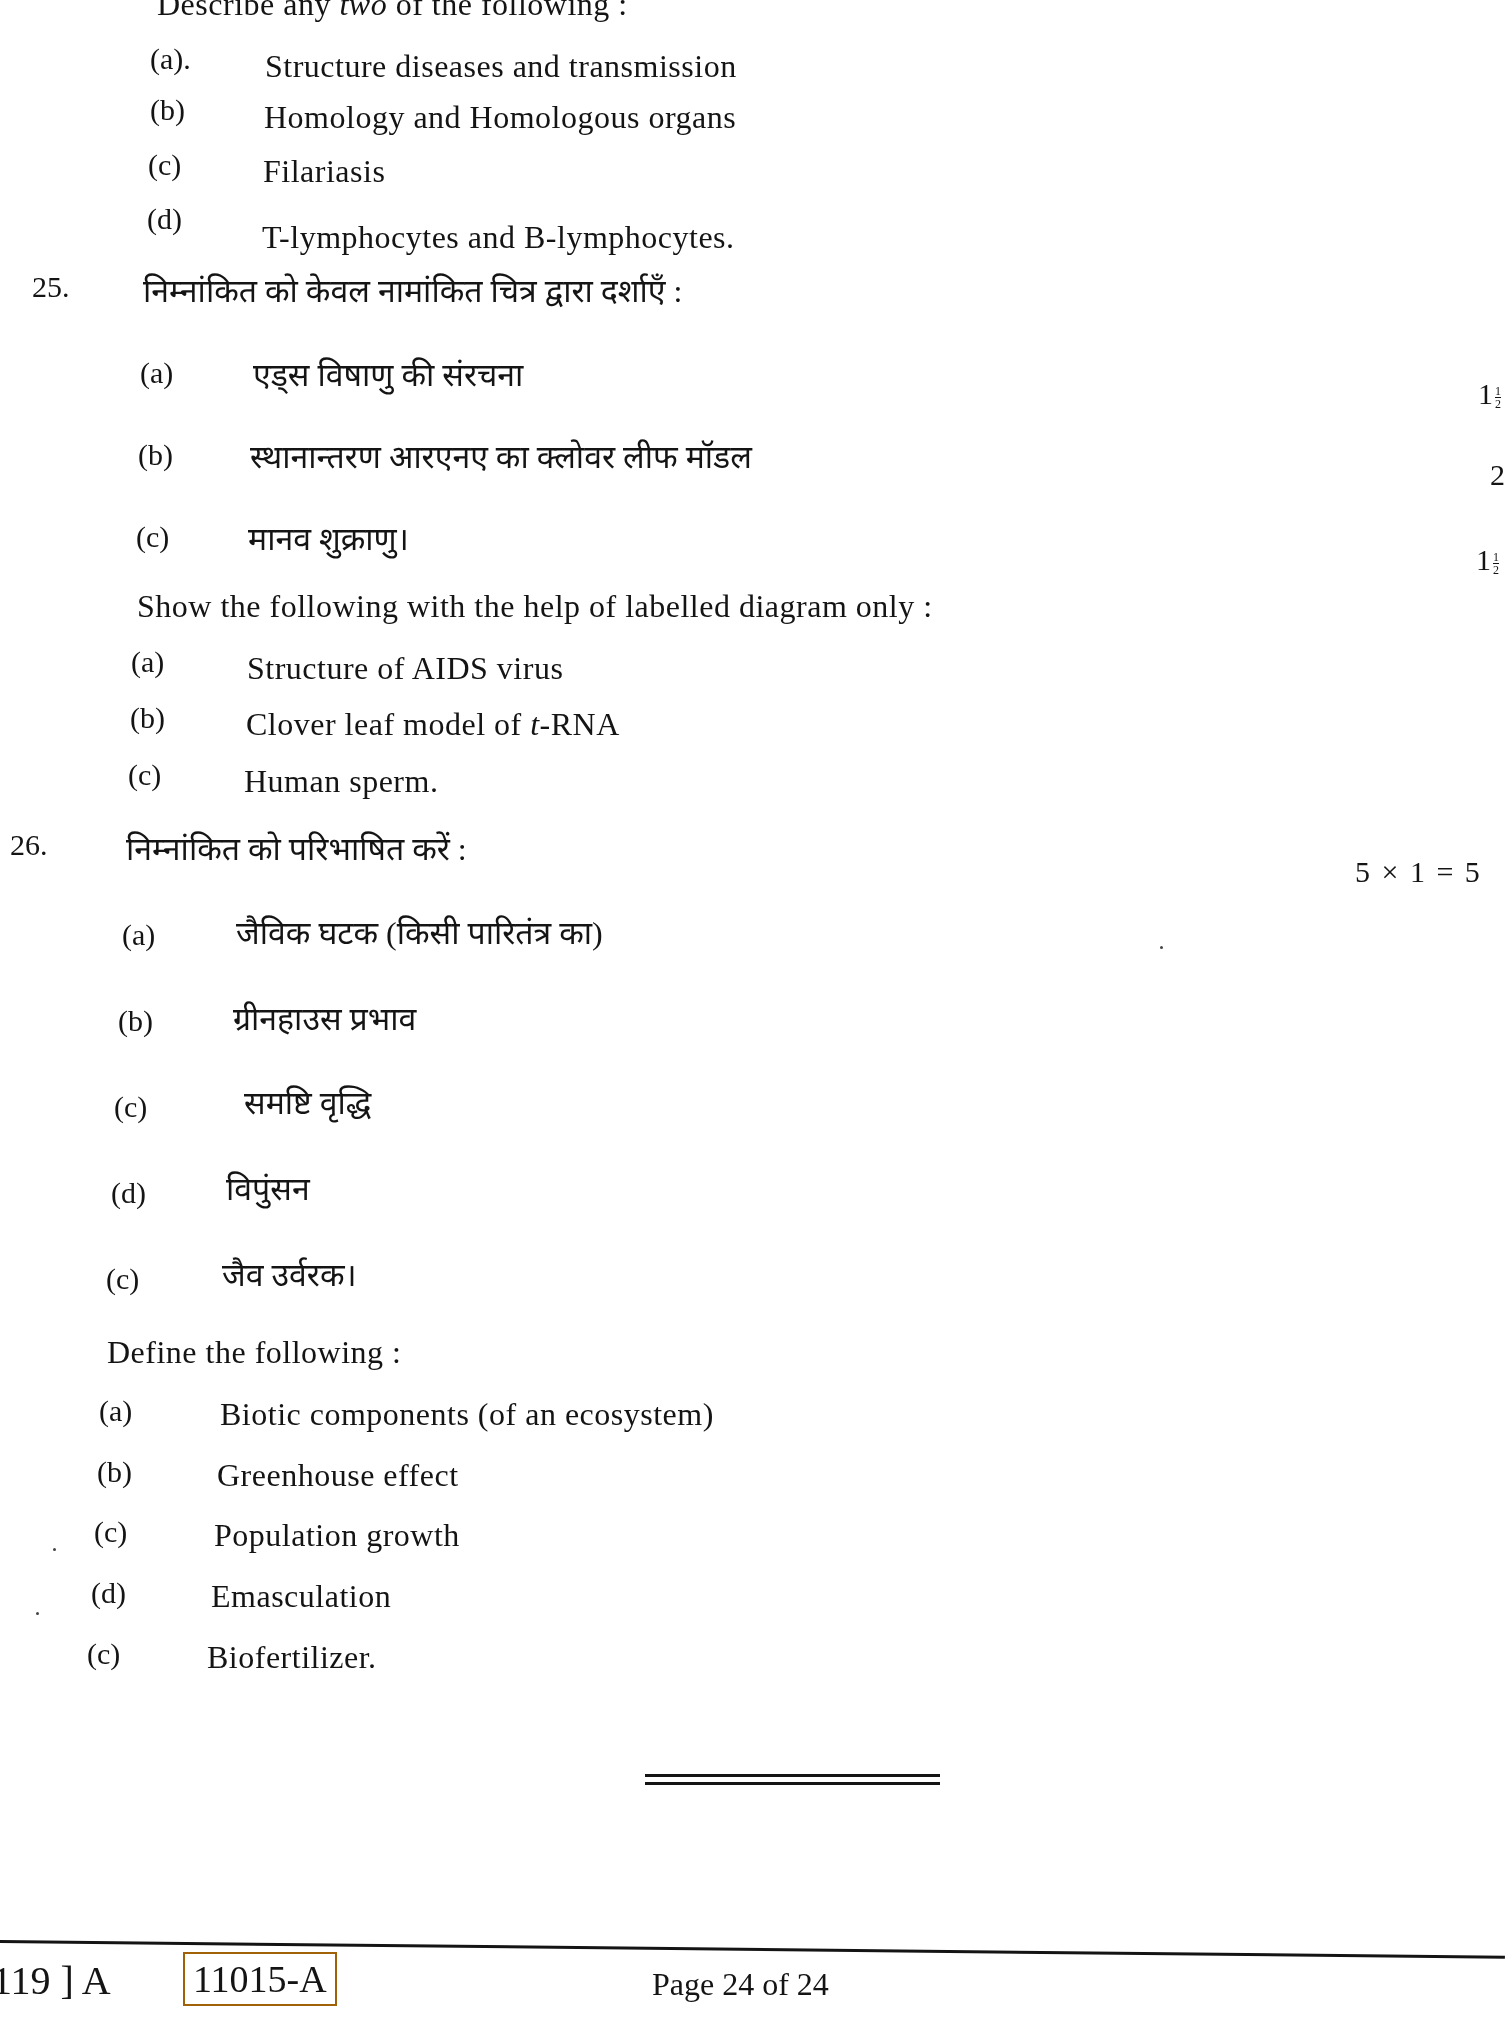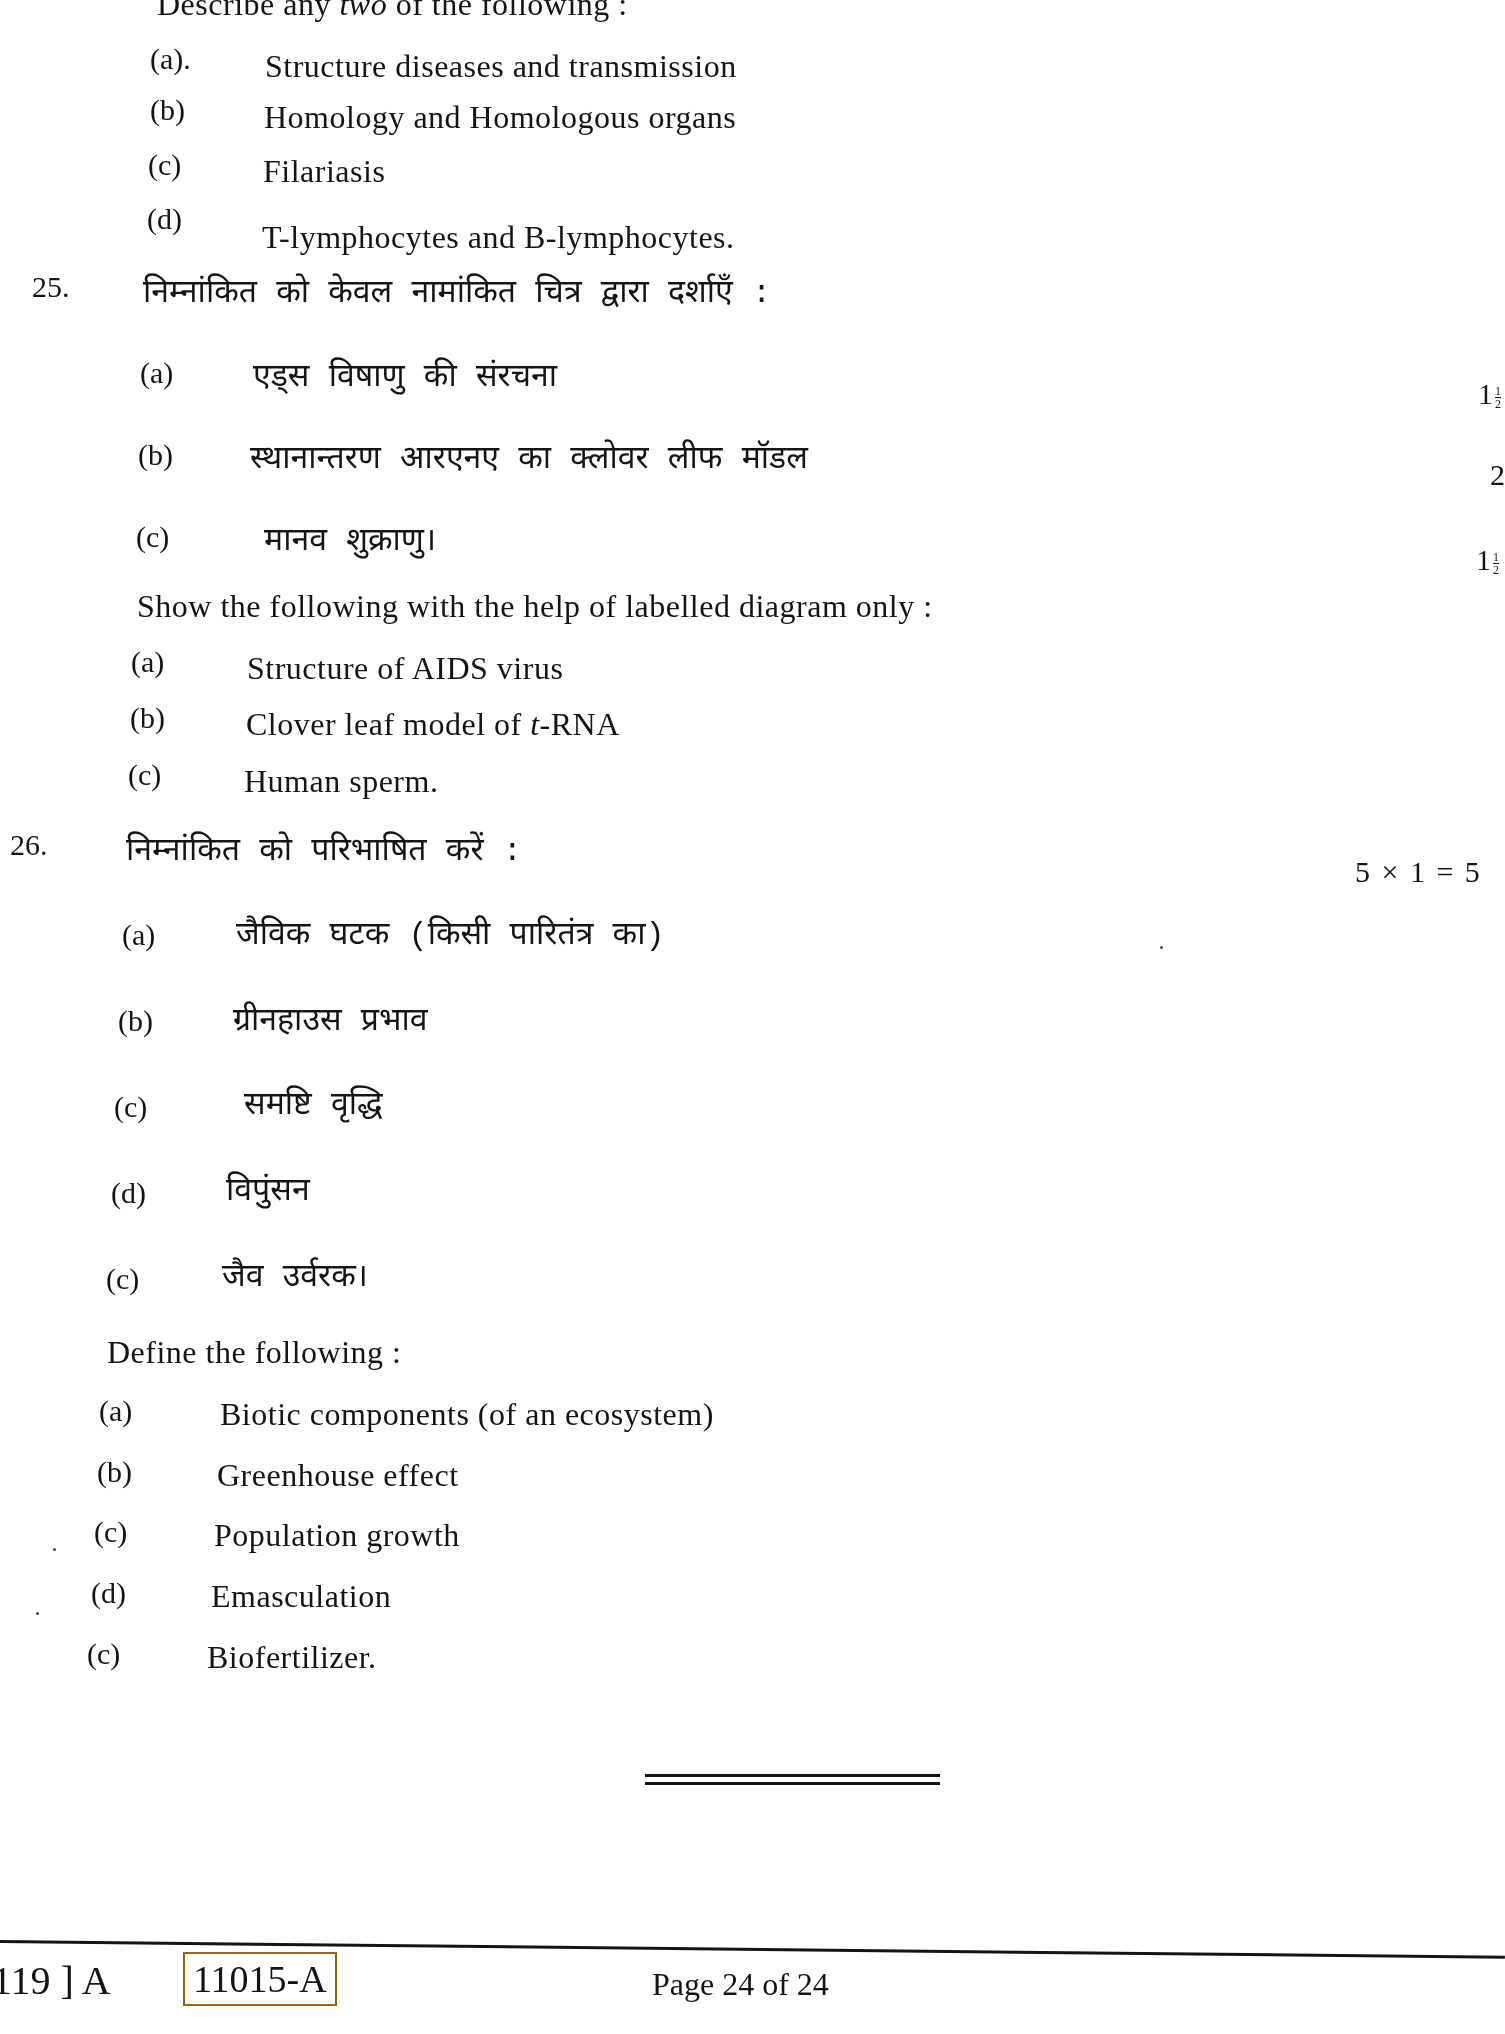--- a/index.html
+++ b/index.html
@@ -10,21 +10,21 @@
     body {
       width: 1505px;
       height: 2034px;
       position: relative;
       overflow: hidden;
       color: #141414;
       font-family: "Liberation Serif", "DejaVu Serif", serif;
     }
     .abs { position: absolute; white-space: nowrap; }
     .en { font-family: "Liberation Serif", "DejaVu Serif", serif; font-size: 32px; letter-spacing: 0.5px; }
-    .hi { font-family: Liberation Mono, monospace; font-size: 32px; }
+    .hi { font-family: Liberation Serif, serif; font-size: 32px; }
     .lbl { font-family: "Liberation Serif", "DejaVu Serif", serif; font-size: 30px; }
     .qno { font-family: "Liberation Serif", "DejaVu Serif", serif; font-size: 30px; }
     .marks { font-family: "Liberation Serif", "DejaVu Serif", serif; font-size: 30px; }
     .frac {
       display: inline-block;
       vertical-align: middle;
       font-size: 12px;
       line-height: 12px;
       text-align: center;
       margin-left: 2px;
@@ -84,21 +84,21 @@
 <div class="abs hi" style="left:253px; top:352px;">एड्स विषाणु की संरचना</div>
 <div class="abs marks" style="left:1478px; top:377px;">
   <span>1</span><span class="frac"><span class="num">1</span><span>2</span></span>
 </div>
 
 <div class="abs lbl" style="left:138px; top:438px;">(b)</div>
 <div class="abs hi" style="left:250px; top:434px;">स्थानान्तरण आरएनए का क्लोवर लीफ मॉडल</div>
 <div class="abs marks" style="left:1490px; top:458px;">2</div>
 
 <div class="abs lbl" style="left:136px; top:520px;">(c)</div>
-<div class="abs hi" style="left:248px; top:516px;margin-left:16px;">मानव शुक्राणु।</div>
+<div class="abs hi" style="left:248px; top:516px;">मानव शुक्राणु।</div>
 <div class="abs marks" style="left:1476px; top:543px;">
   <span>1</span><span class="frac"><span class="num">1</span><span>2</span></span>
 </div>
 
 <div class="abs en" style="left:137px; top:588px;">Show the following with the help of labelled diagram only :</div>
 
 <div class="abs lbl" style="left:131px; top:645px;">(a)</div>
 <div class="abs en" style="left:247px; top:650px;">Structure of AIDS virus</div>
 
 <div class="abs lbl" style="left:130px; top:701px;">(b)</div>

